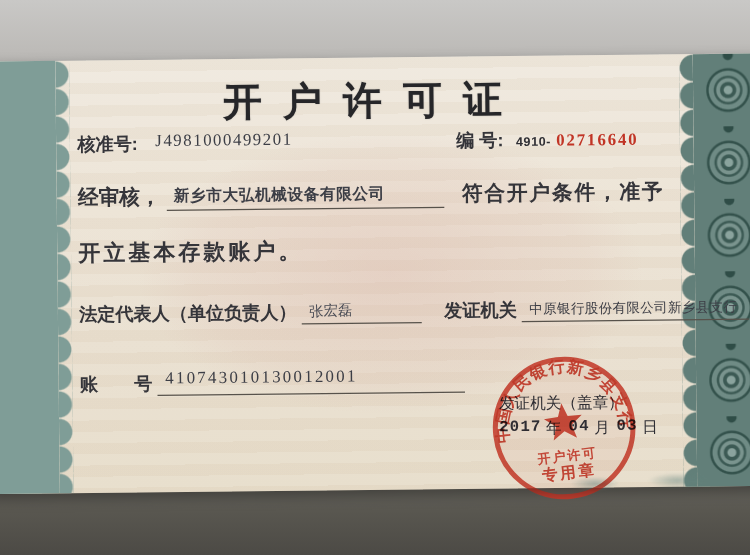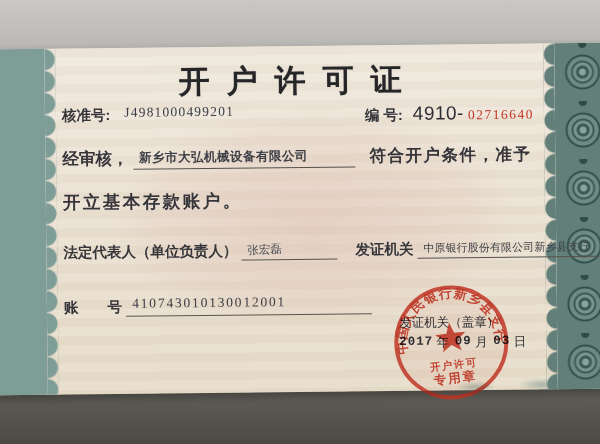--- a/index.html
+++ b/index.html
@@ -48,22 +48,22 @@
          font-family:"Liberation Serif",serif;font-weight:bold;font-size:31px;
          letter-spacing:17px;color:#262629;text-shadow:0 0 1px rgba(40,40,40,0.4);}
   .row{position:absolute;white-space:nowrap;}
   .lbl{font-weight:600;font-size:14.5px;}
   .typed{font-family:"Liberation Serif",serif;color:#3c3e46;}
   .uline{display:inline-block;border-bottom:1.4px solid #57524b;vertical-align:bottom;
          text-align:left;padding:0 4px 2px 6px;}
   #row-approve{top:58px;left:73px;font-size:14.5px;}
   #approval-value{font-size:13.5px;letter-spacing:1.2px;position:relative;top:-3px;margin-left:10px;}
   #row-serial{top:58px;left:376px;font-size:14.5px;}
-  #serial-prefix{font-size:19px;letter-spacing:0.5px;margin-left:6px;color:#2e2e33;font-weight:400;}
-  #serial-value{color:#c13526;font-weight:400;letter-spacing:1.5px;font-size:13.5px;}
+  #serial-prefix{font-size:10px;letter-spacing:0.5px;margin-left:6px;color:#2e2e33;font-weight:700;}
+  #serial-value{color:#c13526;font-weight:700;letter-spacing:1.5px;font-size:13.5px;}
   #row-review{top:99px;left:73px;font-size:16.5px;font-weight:600;}
   #company-uline{width:212px;}
   #company-name{font-size:12.5px;letter-spacing:0.5px;}
   #review-suffix{margin-left:10px;letter-spacing:1.5px;}
   #row-accounttype{top:142px;left:73px;font-size:17.5px;font-weight:600;letter-spacing:2.5px;}
   #row-rep{top:194px;left:73px;font-size:14.5px;}
   #rep-uline{width:86px;}
   #rep-name{font-size:11.5px;color:#4a4c55;display:inline-block;transform:rotate(-2deg);}
   #bank-group{margin-left:14px;}
   #bank-uline{width:172px;}
@@ -123,21 +123,21 @@
     <div class="row ink" id="row-account">
       <span class="lbl">账　　号</span>
       <span class="uline" id="acct-uline"><span class="typed" id="account-number">410743010130012001</span></span>
     </div>
 
     <div id="issuer">
       <div>发证机关（盖章）</div>
       <div>
         <span class="num">2017</span>
         <span class="unit">年</span>
-        <span class="num">09</span>
+        <span class="num">04</span>
         <span class="unit">月</span>
         <span class="num">03</span>
         <span class="unit">日</span>
       </div>
     </div>
 
     <svg id="seal" viewBox="0 0 124 124">
       <circle cx="62" cy="62" r="55" fill="rgba(213,64,46,0.05)" stroke="rgba(211,54,38,0.88)" stroke-width="4"></circle>
       <path id="ringPath" d="M 27.5 90.9 A 45 45 0 1 1 96.5 90.9" fill="none"></path>
       <text font-size="13" font-weight="bold" fill="rgba(206,50,34,0.92)" font-family="Liberation Sans, sans-serif" letter-spacing="1">

